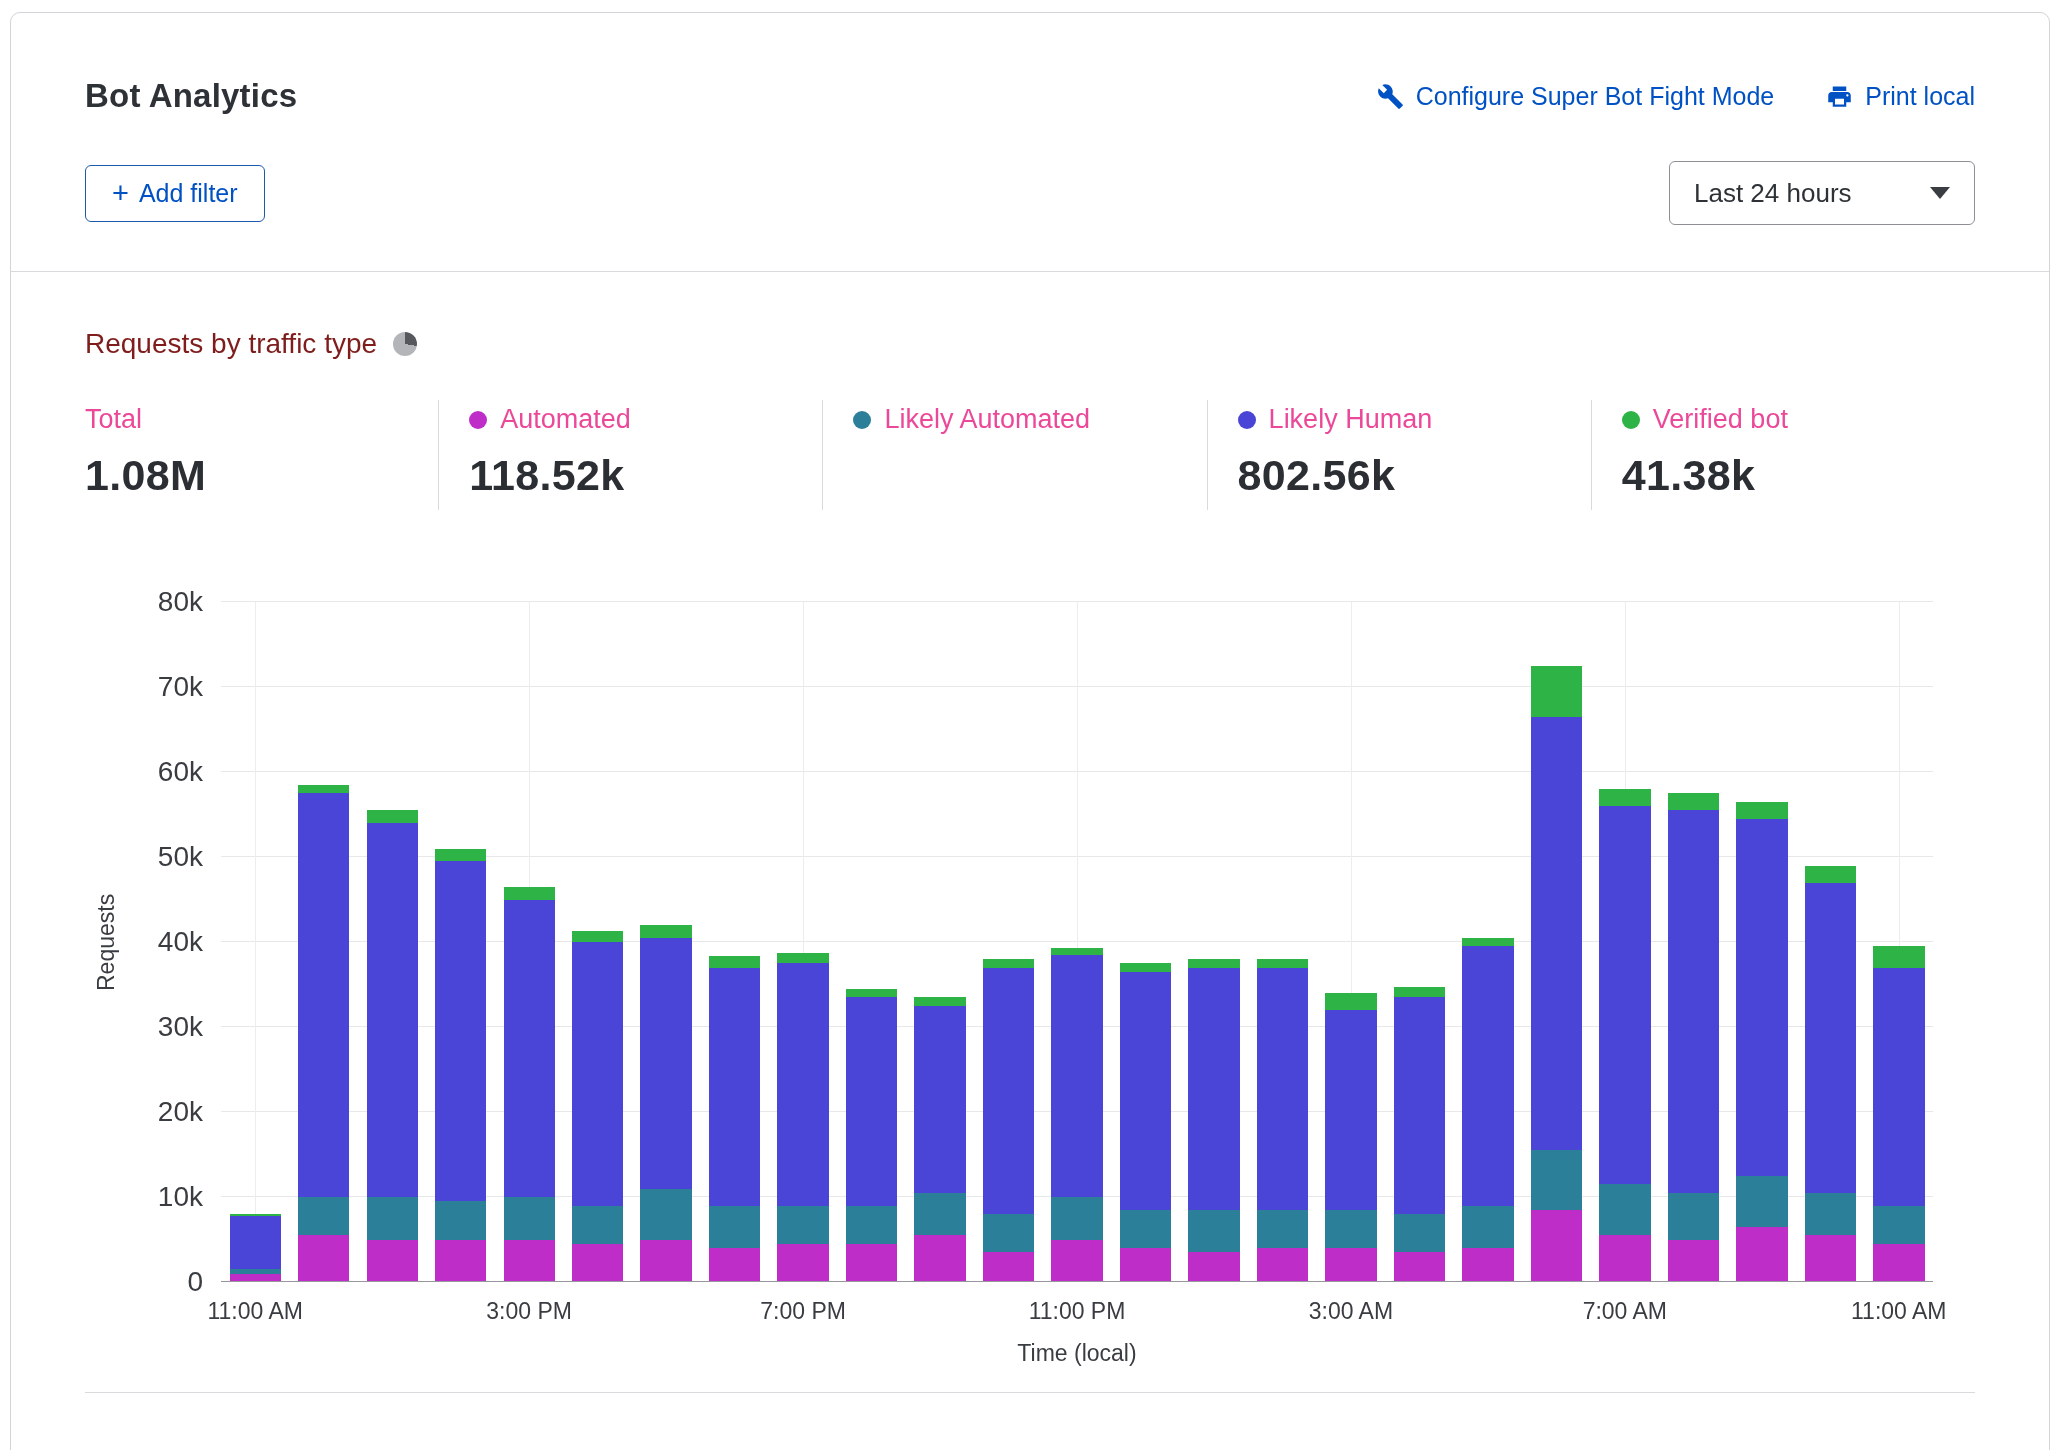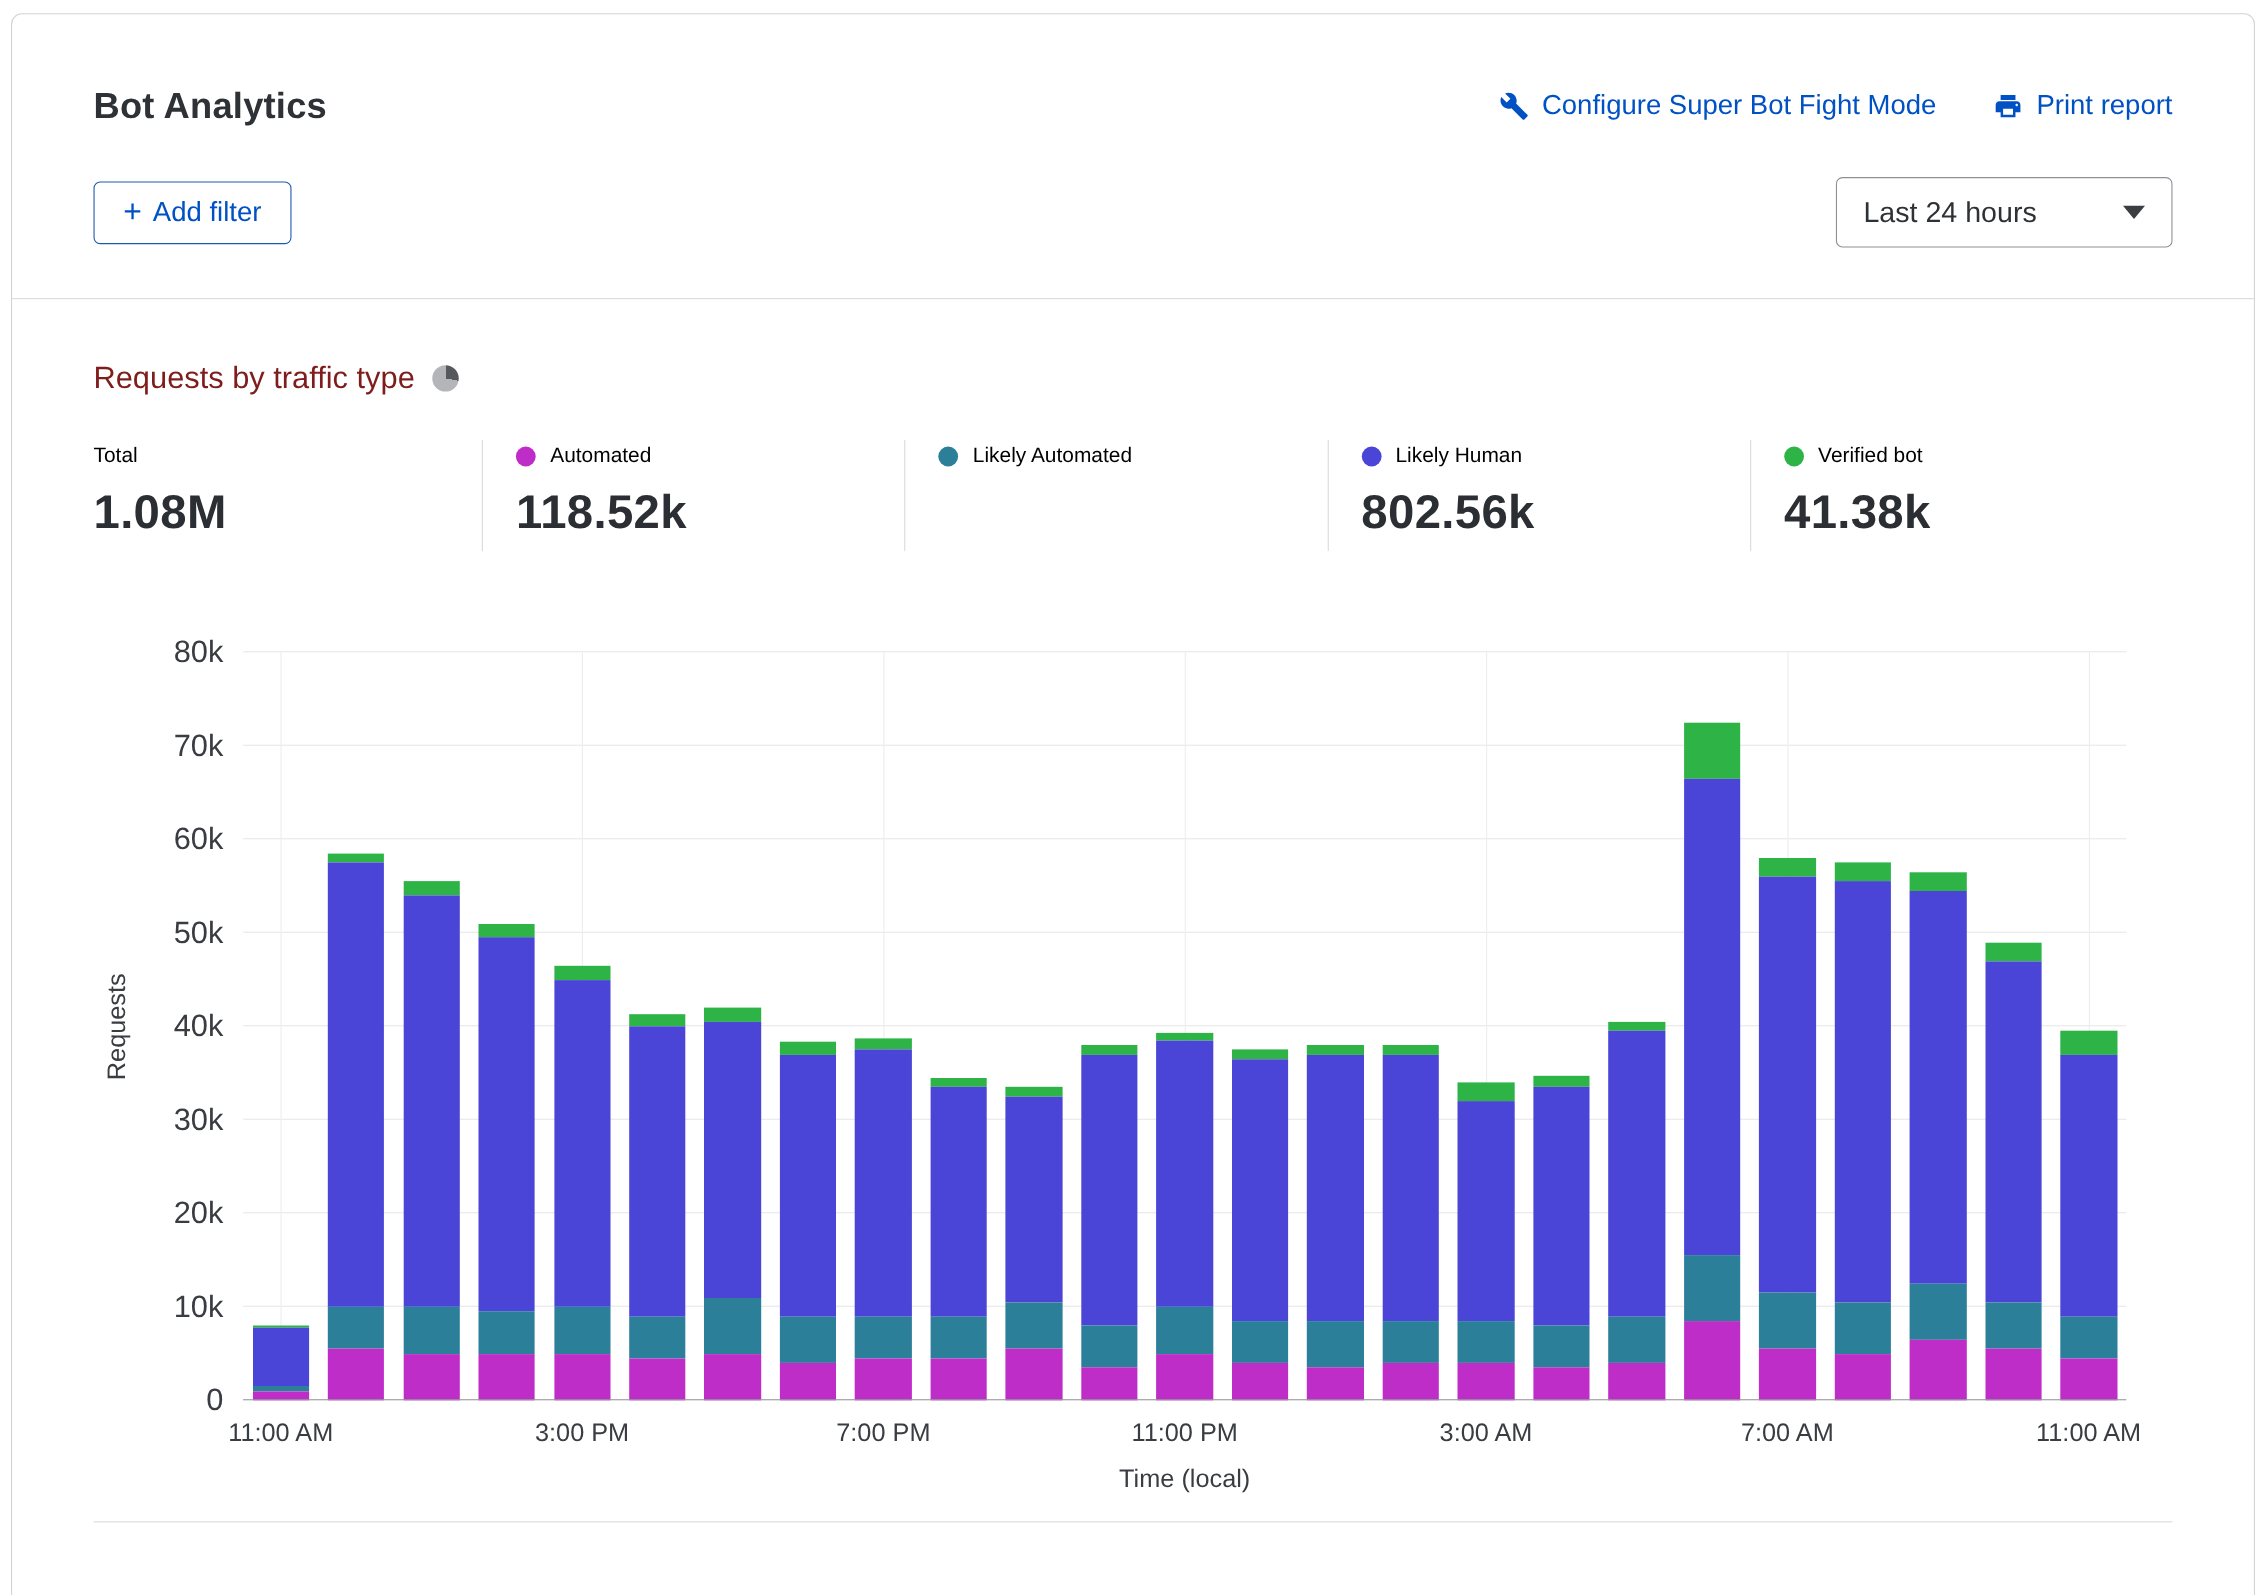--- a/index.html
+++ b/index.html
@@ -44,21 +44,21 @@
   .section-title-row{display:flex;align-items:center;gap:16px;margin-top:56px;}
   .section-title{font-size:28px;font-weight:400;color:#7f1d1d;}
   .pie-icon{
     width:24px;height:24px;border-radius:50%;
     background:conic-gradient(#56585d 0 100deg,#b3b5b9 100deg 360deg);
     cursor:pointer;
   }
   .stats{display:flex;margin-top:40px;}
   .stat{flex:1;box-sizing:border-box;padding:4px 0 10px 0;}
   .stat + .stat{border-left:1px solid #dadade;padding-left:30px;}
-  .stat-top{display:flex;align-items:center;gap:13px;font-size:19px;color:#000000;}
+  .stat-top{display:flex;align-items:center;gap:13px;font-size:27px;color:#ec4899;}
   .dot{width:18px;height:18px;border-radius:50%;flex:0 0 auto;}
   .stat-value{font-size:43px;font-weight:700;color:#2b2e33;margin-top:16px;letter-spacing:.3px;}
   
   .chart{
     display:grid;
     grid-template-columns:42px 94px 1712px;
     grid-template-rows:680px 46px 50px;
     margin:92px 0 0 0;
   }
   .y-title{
@@ -103,21 +103,21 @@
             </svg>
         </span>
         <span>Configure Super Bot Fight Mode</span>
       </div>
       <div class="hlink">
         <span>
           <svg width="27" height="27" viewBox="0 0 24 24" fill="#0051c3">
               <path d="M19 8H5c-1.66 0-3 1.34-3 3v6h4v4h12v-4h4v-6c0-1.66-1.34-3-3-3zm-3 11H8v-5h8v5zm3-7c-.55 0-1-.45-1-1s.45-1 1-1 1 .45 1 1-.45 1-1 1zm-1-9H6v4h12V3z"></path>
             </svg>
         </span>
-        <span>Print report</span>
+        <span>Print local</span>
       </div>
     </div>
   </div>
 
   <div class="toolbar">
     <button class="add-filter">
       <span class="plus">+</span>
       <span>Add filter</span>
     </button>
     <div class="time-range">

